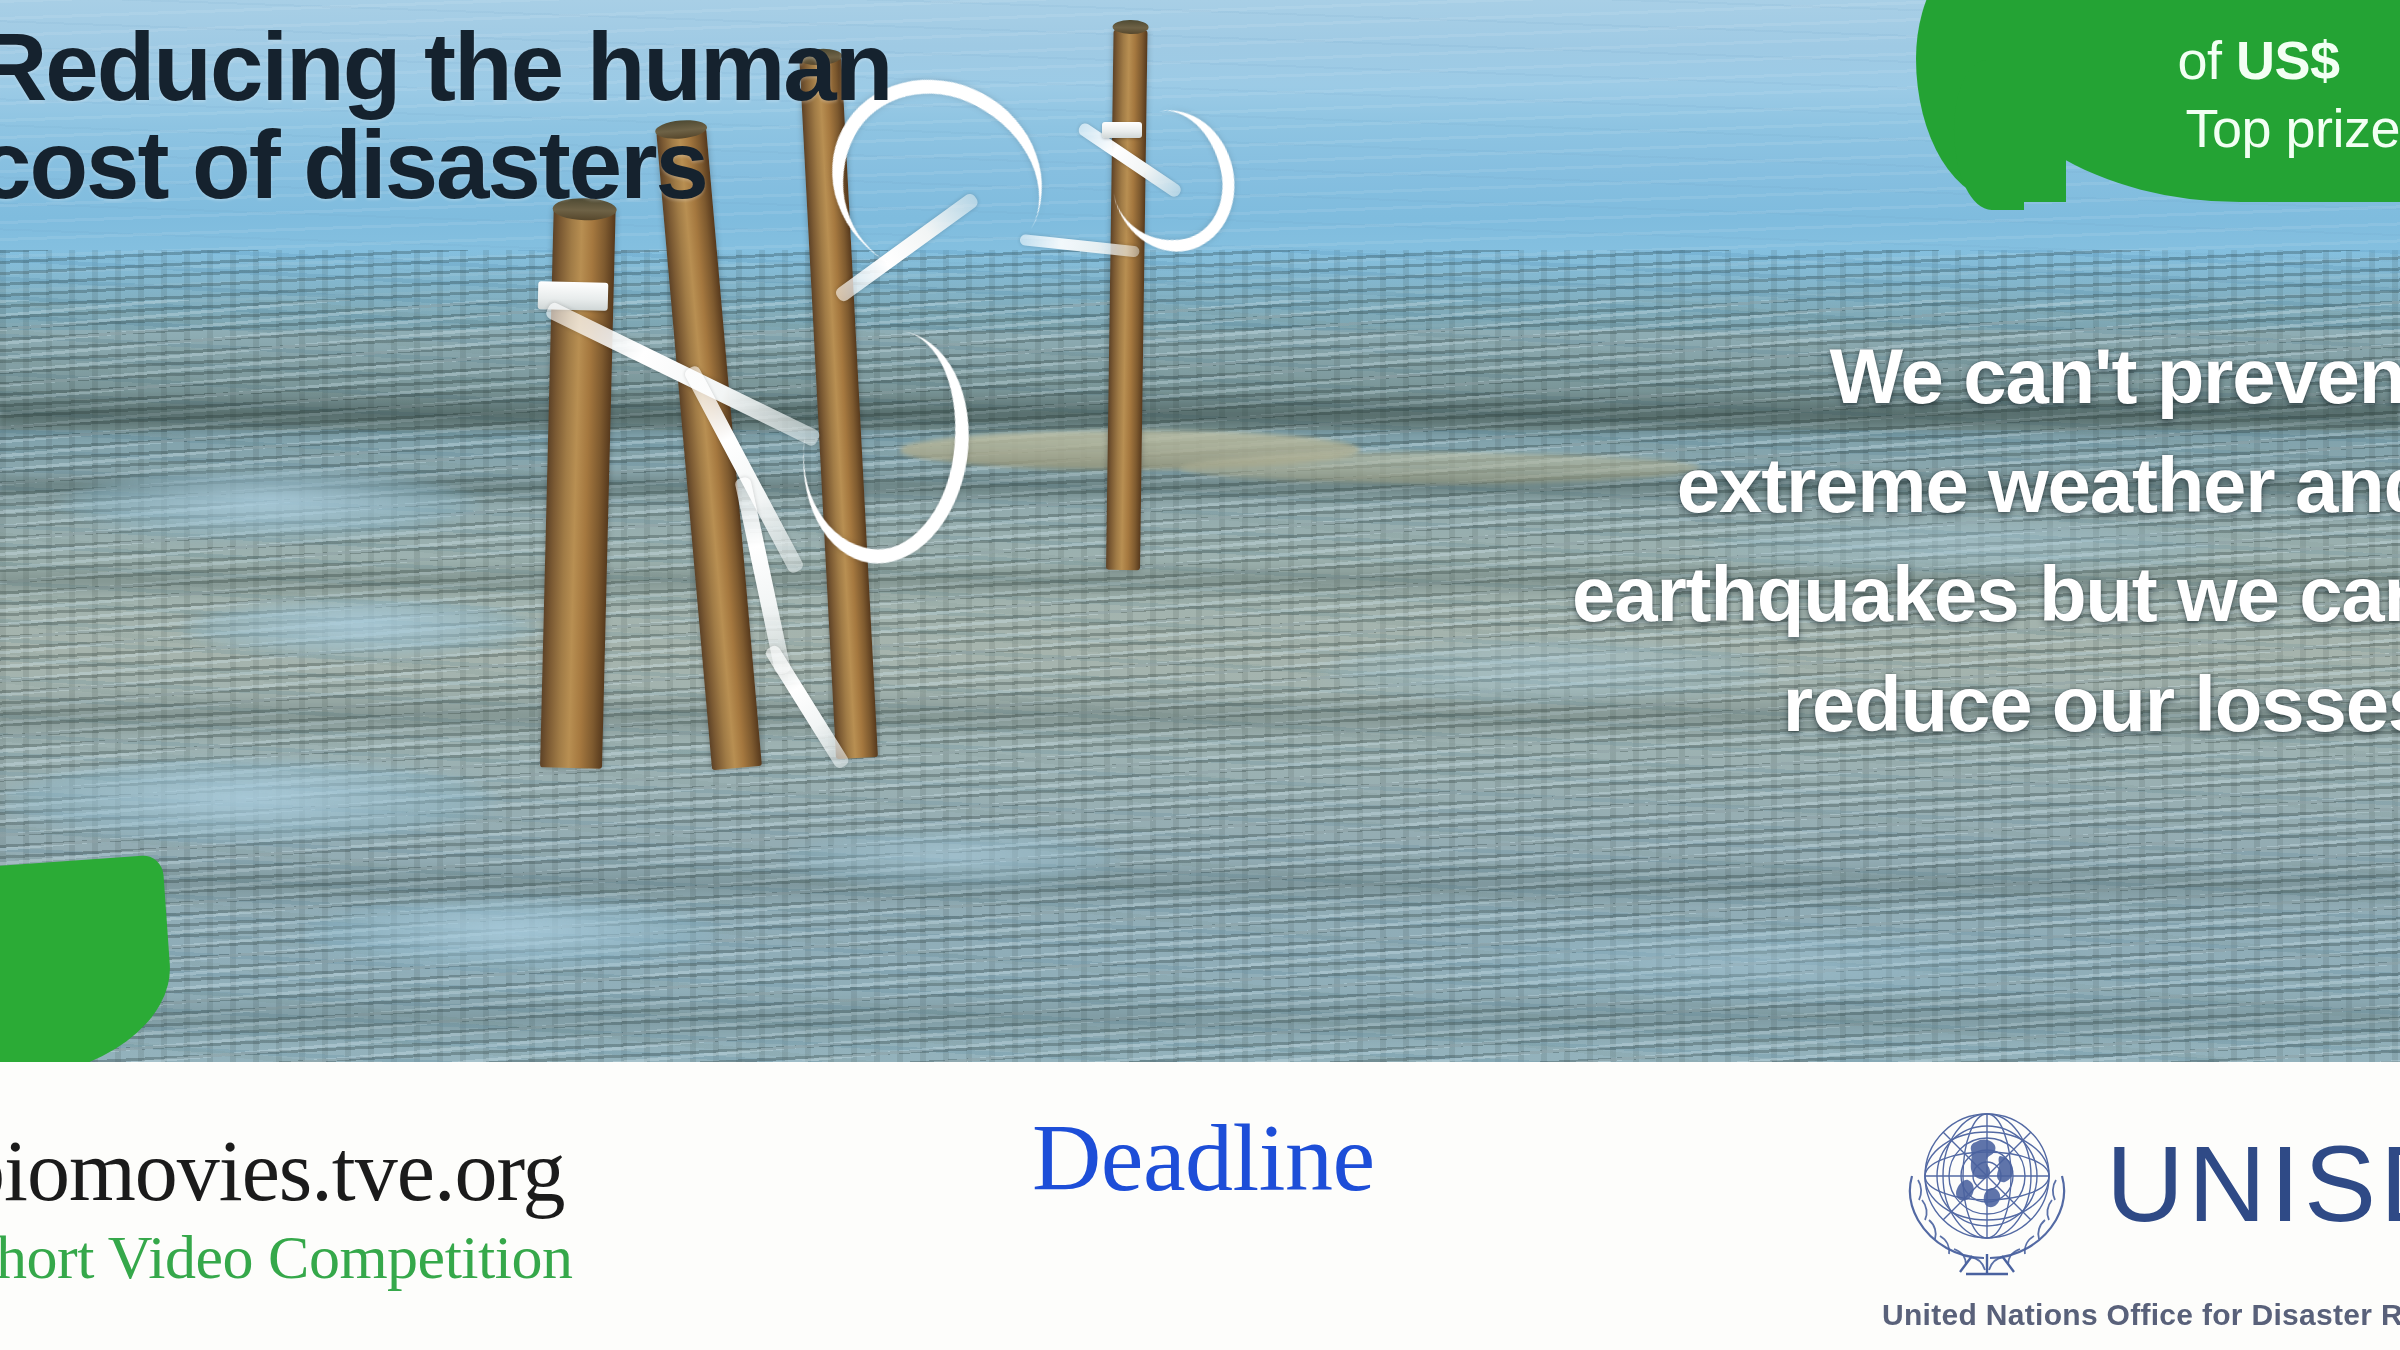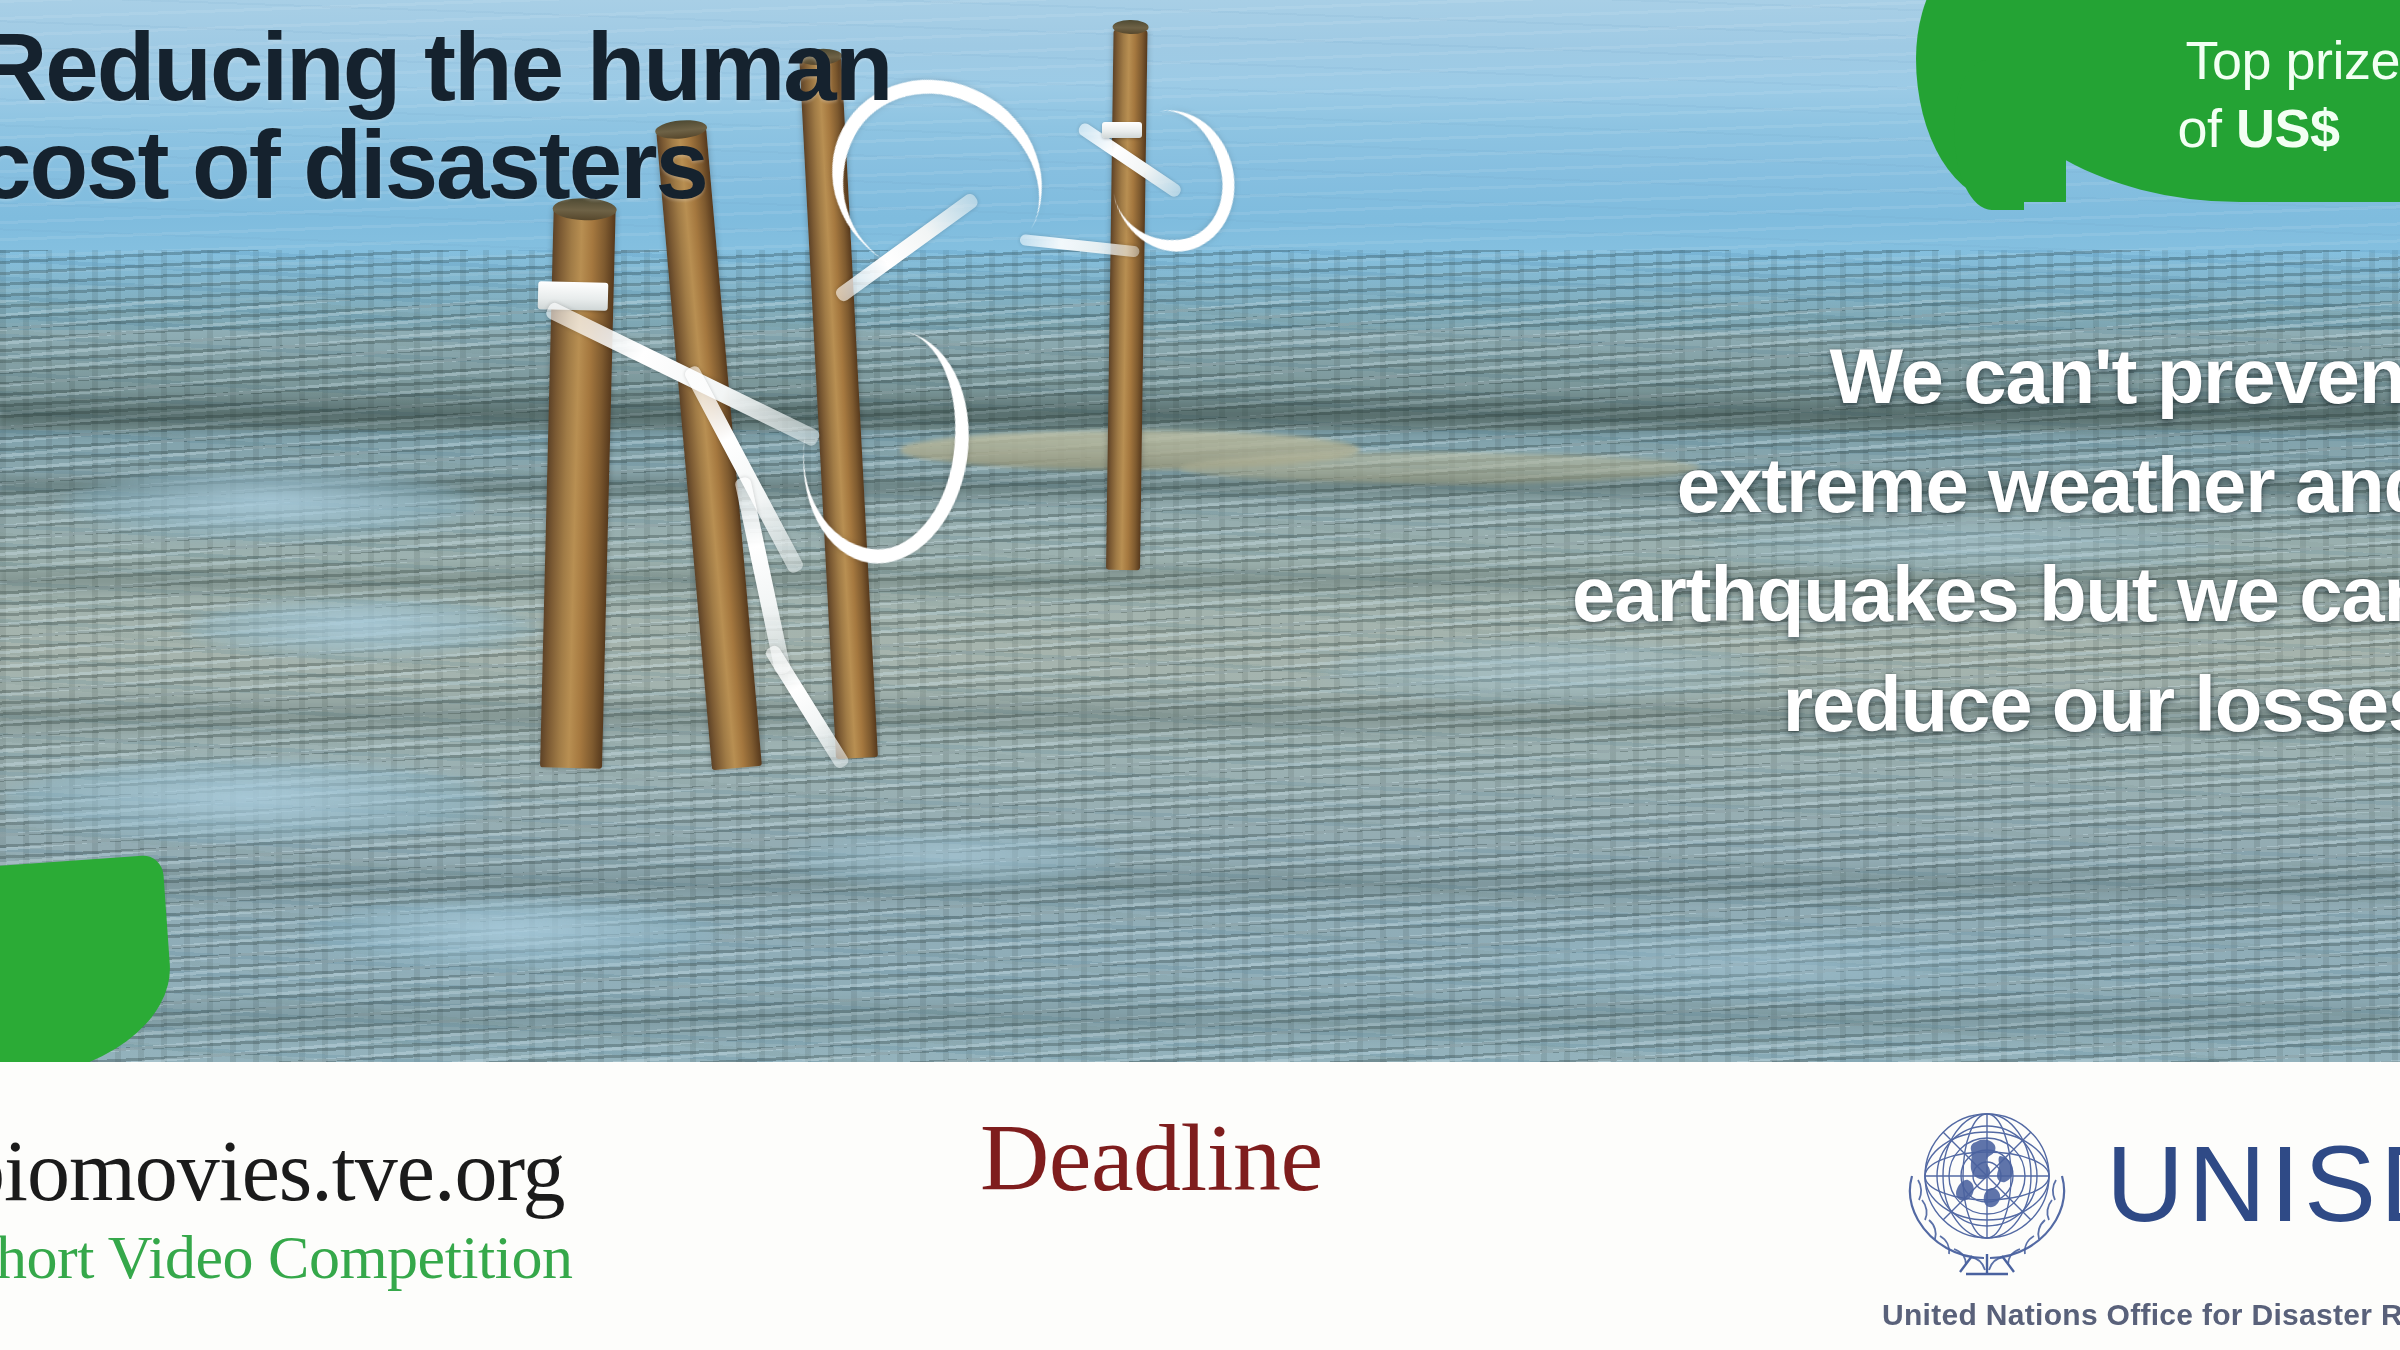--- a/index.html
+++ b/index.html
@@ -228,23 +228,23 @@
   }
   .brand .url{
     display:block;
     font-size:86px;line-height:1.0;color:#1b1b1b;letter-spacing:-1px;
   }
   .brand .sub{
     display:block;margin-top:12px;
     font-size:62px;line-height:1.0;color:#35a84a;letter-spacing:-.5px;
   }
   .deadline{
-    position:absolute;left:980px;top:42px;
+    position:absolute;left:1032px;top:42px;
     font-family:"Liberation Serif", serif;
-    font-size:96px;line-height:1.12;color:#7f1d1d;
+    font-size:96px;line-height:1.12;color:#1d4ed8;
     letter-spacing:-.5px;white-space:nowrap;
   }
   .deadline span{display:block;}
 
   
   .unisdr{position:absolute;left:1880px;top:22px;width:620px;height:250px;}
   .un-emblem{position:absolute;left:0;top:0;width:214px;height:200px;}
   .unisdr-word{
     position:absolute;left:226px;top:46px;
     font-family:"Liberation Sans", sans-serif;
@@ -322,22 +322,22 @@
     <div class="ribbon-arc" style="left:1112px;top:110px;width:110px;height:130px;border-width:0 12px 12px 0;border-right-color:#ffffff;border-bottom-color:#ffffff;transform:rotate(-12deg);"></div>
     <div class="ribbon" style="left:1020px;top:234px;width:120px;height:11px;transform:rotate(6deg);transform-origin:0 50%;border-radius:6px;opacity:.9;"></div>
     <div class="tape" style="left:1102px;top:122px;width:40px;height:16px;border-radius:3px;"></div>
   </div>
 
   <div class="prize">
     <div class="prize-blob"></div>
     <div class="prize-blob2"></div>
   </div>
   <div class="prize-text" style="position:absolute;right:0;top:26px;width:auto;padding:0 0 0 0;">
+    <span class="pl" style="display:block;padding-left:2062px;"><span>of </span><b>US$</b></span>
     <span class="pl" style="display:block;padding-left:2070px;">Top prize</span>
-    <span class="pl" style="display:block;padding-left:2062px;"><span>of </span><b>US$</b></span>
   </div>
 
   <div class="headline">
     <span class="l1">Reducing the human</span>
     <span class="l2">cost of disasters</span>
   </div>
 
   <div class="quote">
     <span>We can't prevent</span>
     <span>extreme weather and</span>

